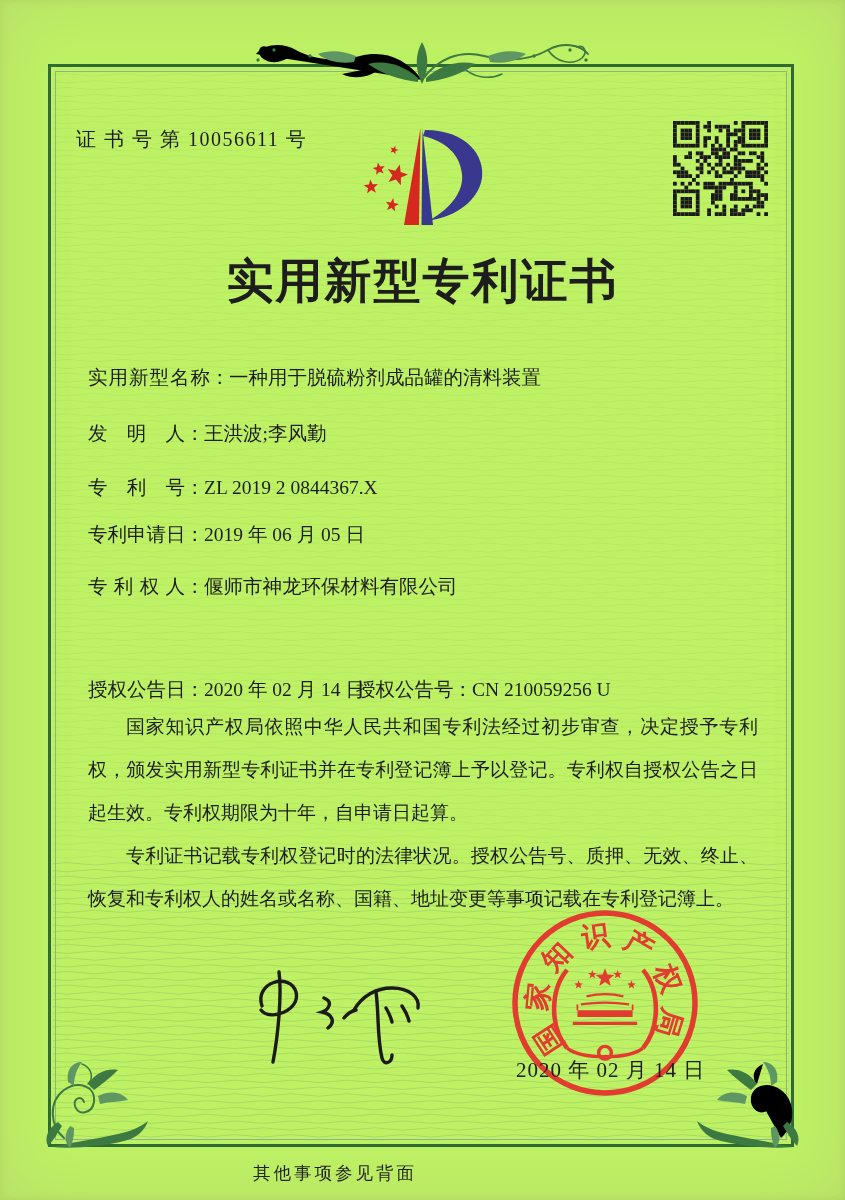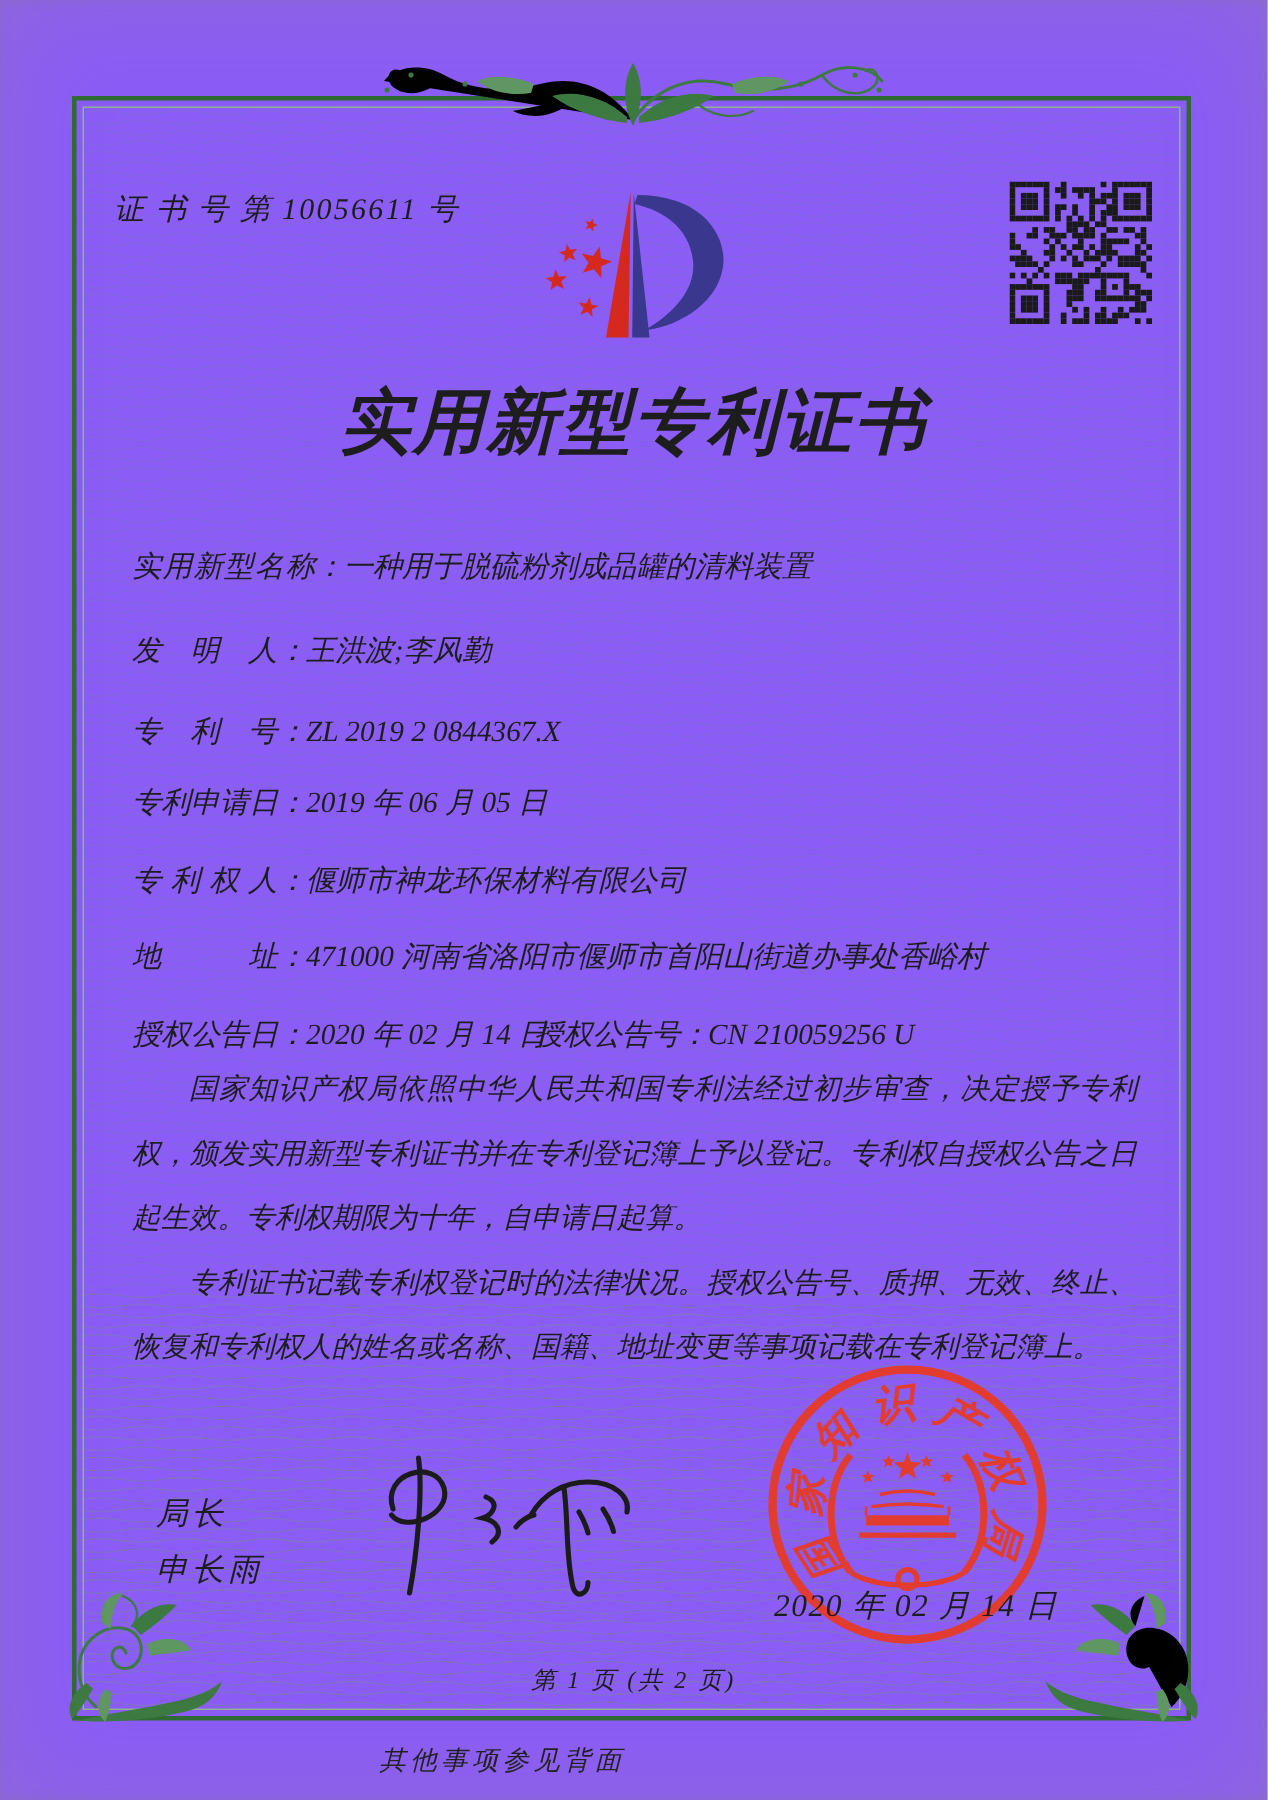--- a/index.html
+++ b/index.html
@@ -1,21 +1,20 @@
 <!DOCTYPE html>
 <html><head>
 <meta charset="utf-8">
 <style>
   html,body{margin:0;padding:0;background:#e8e4d4;}
   .page{
     position:relative;width:845px;height:1200px;overflow:hidden;
-    background:#8b5cf6;
+    background:#bef264;
     font-family:"Liberation Serif","DejaVu Serif",serif;
     color:#1d1d1d;
-    font-style:italic;
   }
   .page::after{
     content:"";position:absolute;inset:0;pointer-events:none;z-index:40;
     box-shadow:inset 0 0 70px rgba(160,150,115,.22), inset 0 0 8px rgba(130,120,90,.18);
   }
   svg{display:block}
   .abs{position:absolute}
   
   .frame-dark{left:48px;top:64px;width:746px;height:1083px;border:3px solid #2e6b33;box-sizing:border-box;z-index:2}
   .frame-light{left:55px;top:71px;width:732px;height:1069px;border:1px solid #8fb38f;box-sizing:border-box;z-index:2}
@@ -597,39 +596,32 @@
   </div>
   <div class="abs row r3">
     <span class="lbl w5">专利号</span><span class="colon">：</span><span class="val">ZL 2019 2 0844367.X</span>
   </div>
   <div class="abs row r4">
     <span class="lbl w5">专利申请日</span><span class="colon">：</span><span class="val">2019 年 06 月 05 日</span>
   </div>
   <div class="abs row r5">
     <span class="lbl w5">专利权人</span><span class="colon">：</span><span class="val">偃师市神龙环保材料有限公司</span>
   </div>
-  <div class="abs row r6">
-    <span class="lbl w5">地址</span><span class="colon">：</span><span class="val">471000  河南省洛阳市偃师市首阳山街道办事处香峪村</span>
-  </div>
   <div class="abs row r7">
     <span class="lbl w5">授权公告日</span><span class="colon">：</span><span class="val">2020 年 02 月 14 日</span>
     <span class="pair2">
       <span class="lbl w5">授权公告号</span><span class="colon">：</span><span class="val">CN 210059256 U</span>
     </span>
   </div>
 
   <div class="abs paras">
     <p>国家知识产权局依照中华人民共和国专利法经过初步审查，决定授予专利权，颁发实用新型专利证书并在专利登记簿上予以登记。专利权自授权公告之日起生效。专利权期限为十年，自申请日起算。</p>
     <p>专利证书记载专利权登记时的法律状况。授权公告号、质押、无效、终止、恢复和专利权人的姓名或名称、国籍、地址变更等事项记载在专利登记簿上。</p>
   </div>
 
-  <div class="abs signer">
-    <div>局长</div>
-    <div>申长雨</div>
-  </div>
 
   <svg id="signature" class="abs" width="215" height="100" viewBox="0 0 215 100">
     <g fill="none" stroke="#1b1b1b" stroke-width="3.4" stroke-linecap="round">
       <path d="M36,40 C28,16 64,6 70,26 C75,44 44,56 35,44"></path>
       <path d="M53,6 C56,28 52,70 47,96"></path>
       <path d="M98,32 C108,36 102,44 96,46 C106,48 110,56 102,62"></path>
       <path d="M118,52 C122,47 126,45 130,44"></path>
       <path d="M128,44 C136,30 150,22 166,22 C184,22 194,32 192,42"></path>
       <path d="M150,26 C153,48 151,72 156,92 C158,100 166,97 166,89"></path>
       <path d="M160,42 C163,47 165,52 166,56"></path>
@@ -664,16 +656,15 @@
           <path d="M0.0 -35.5L2.1 -29.9L8.1 -29.6L3.4 -25.9L5.0 -20.1L0.0 -23.4L-5.0 -20.1L-3.4 -25.9L-8.1 -29.6L-2.1 -29.9Z"></path>
           <path d="M-23.0 -25.0L-22.0 -22.4L-19.2 -22.2L-21.4 -20.5L-20.6 -17.8L-23.0 -19.3L-25.4 -17.8L-24.6 -20.5L-26.8 -22.2L-24.0 -22.4Z"></path>
           <path d="M-11.0 -34.0L-10.0 -31.4L-7.2 -31.2L-9.4 -29.5L-8.6 -26.8L-11.0 -28.3L-13.4 -26.8L-12.6 -29.5L-14.8 -31.2L-12.0 -31.4Z"></path>
           <path d="M11.0 -34.0L12.0 -31.4L14.8 -31.2L12.6 -29.5L13.4 -26.8L11.0 -28.3L8.6 -26.8L9.4 -29.5L7.2 -31.2L10.0 -31.4Z"></path>
           <path d="M23.0 -25.0L24.0 -22.4L26.8 -22.2L24.6 -20.5L25.4 -17.8L23.0 -19.3L20.6 -17.8L21.4 -20.5L19.2 -22.2L22.0 -22.4Z"></path>
         </g>
     </g>
   </svg>
   <div class="abs seal-date">2020 年 02 月 14 日</div>
 
-  <div class="abs page-no">第 1 页 (共 2 页)</div>
   <div class="abs back-note">其他事项参见背面</div>
 
 </div>
 
 </body></html>

